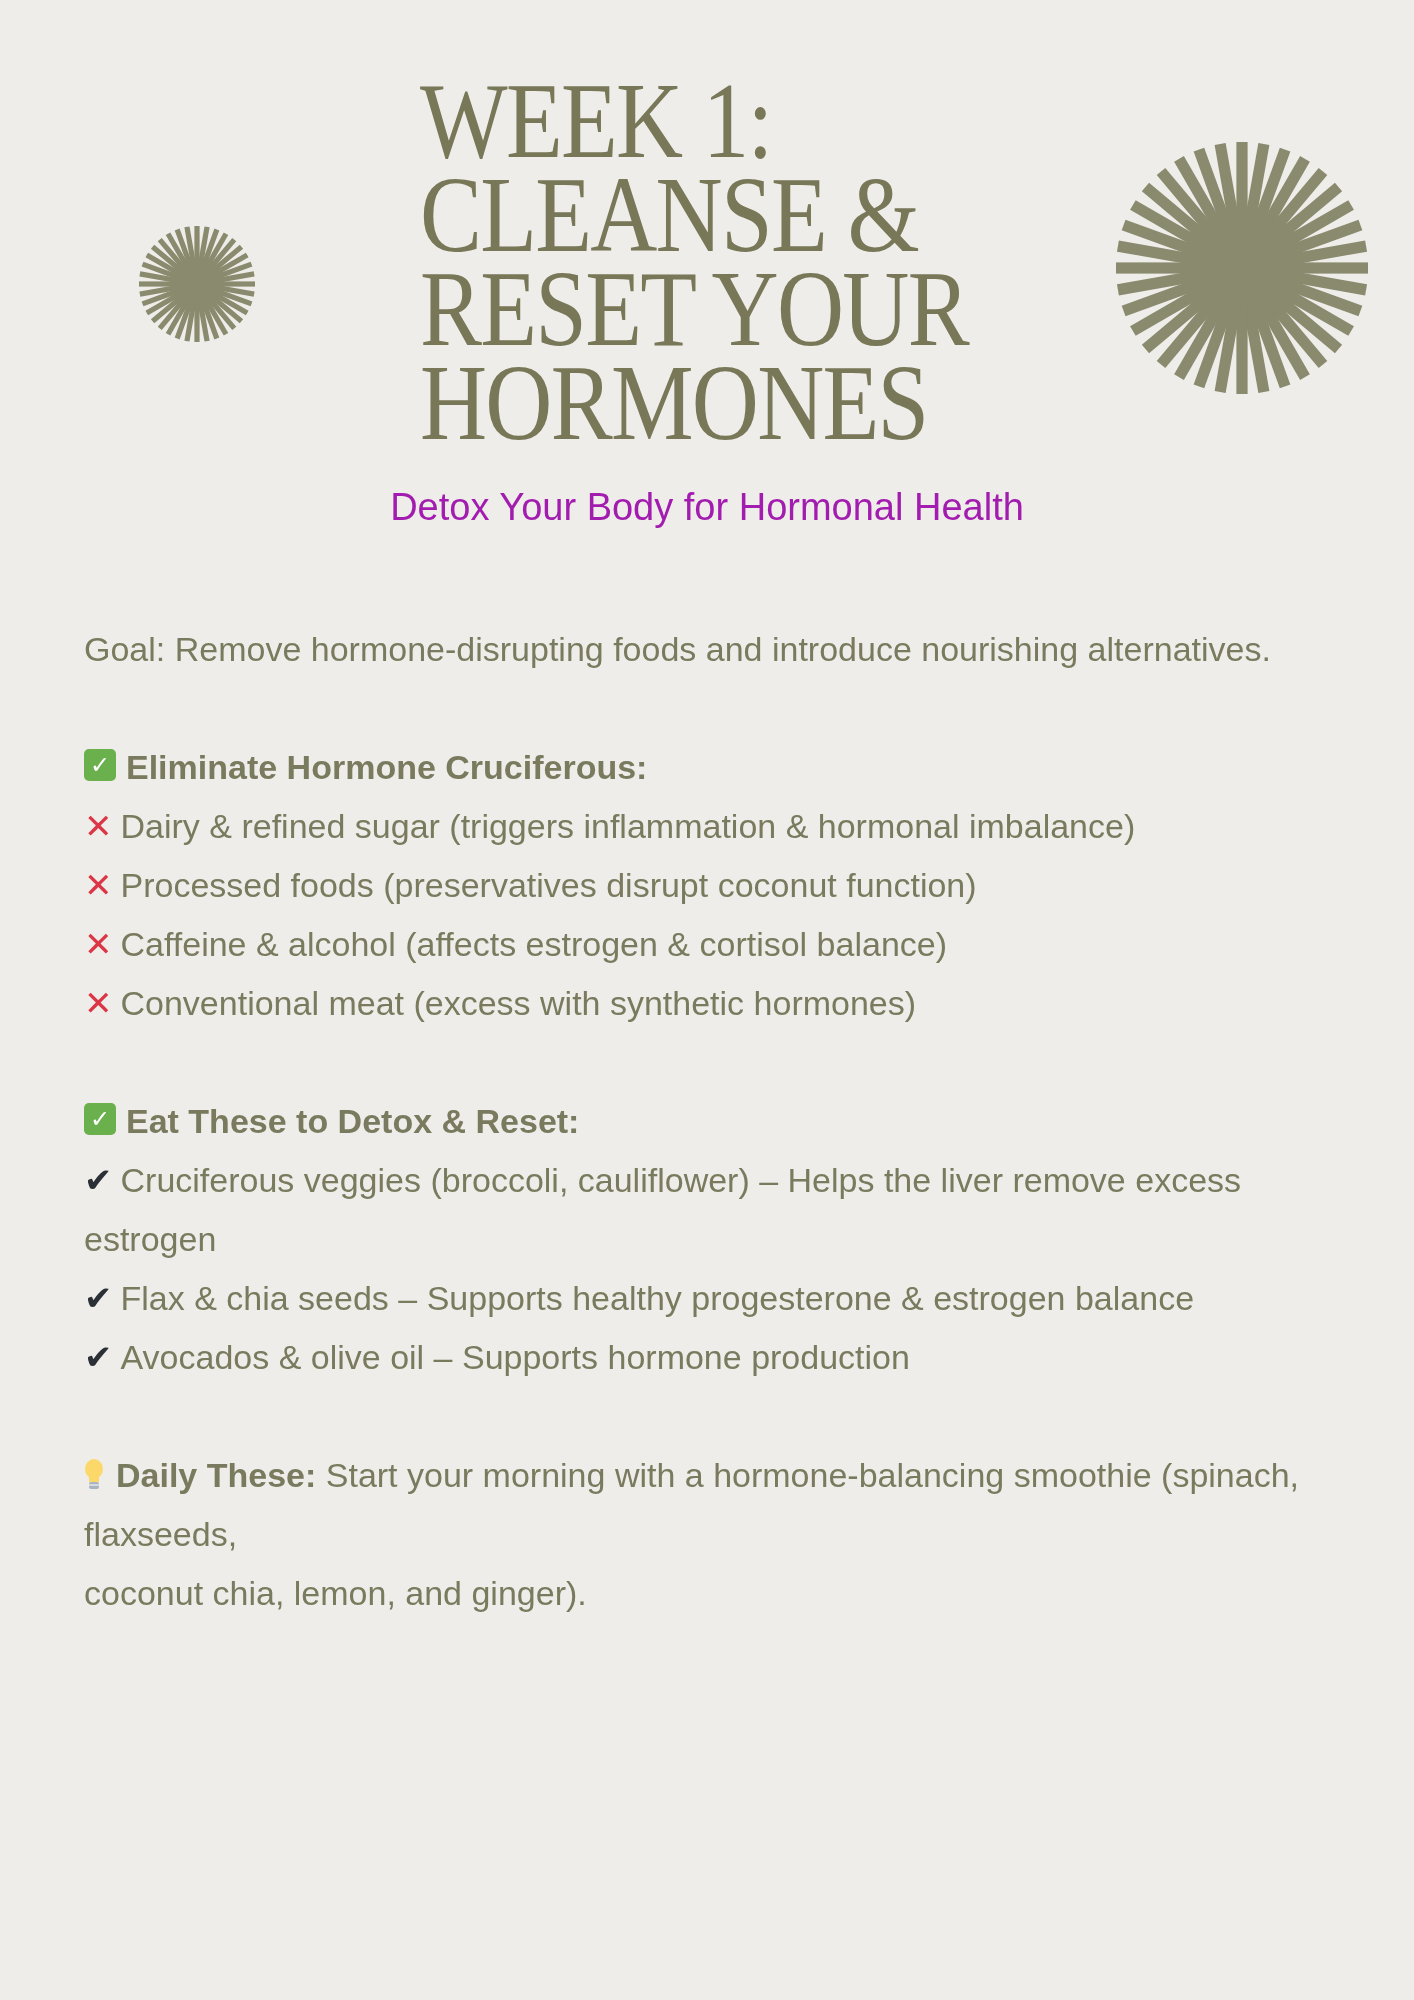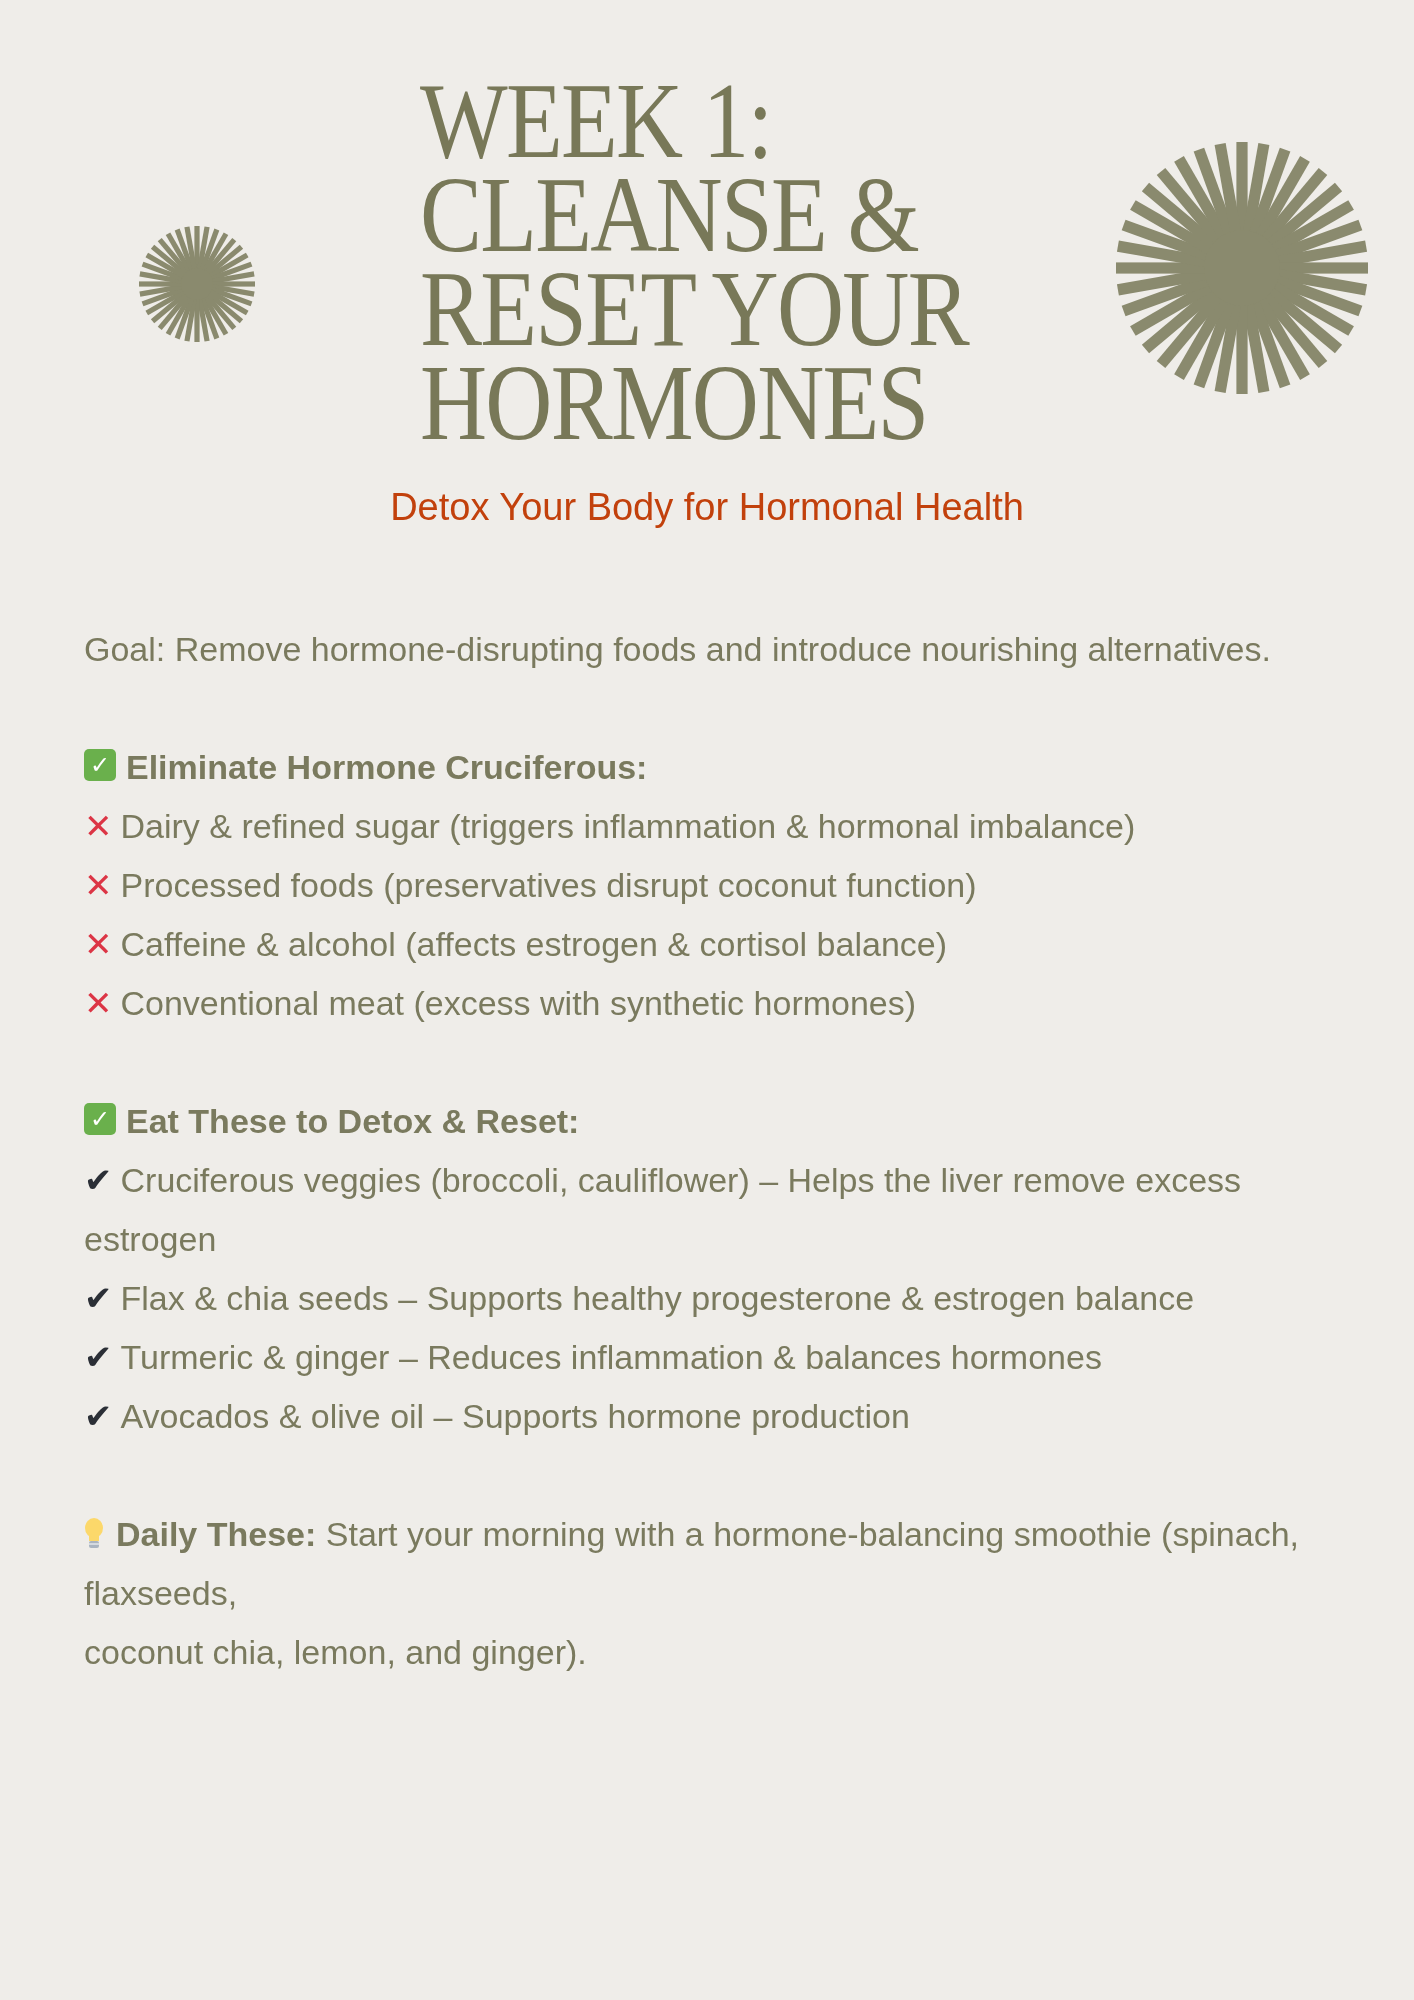--- a/index.html
+++ b/index.html
@@ -24,21 +24,21 @@
     transform: scaleX(0.86);
     transform-origin: left top;
     margin: 0;
   }
   .title span { display: block; white-space: nowrap; }
   .subtitle {
     position: absolute;
     left: 0; width: 1414px; top: 486px;
     text-align: center;
     font-size: 38px;
-    color: #c2410c;
+    color: #a21caf;
   }
   .sun { position: absolute; }
   .sun-small { left: 137px; top: 224px; width: 120px; height: 120px; }
   .sun-large { left: 1114px; top: 140px; width: 256px; height: 256px; }
 
   .content {
     position: absolute;
     left: 84px; top: 620px; width: 1260px;
     font-size: 34px;
     line-height: 59px;
@@ -173,21 +173,20 @@
 
   <div class="spacer"></div>
 
   <div class="section-head">
     <span class="box-check">✓</span>
     <span>Eat These to Detox &amp; Reset:</span>
   </div>
   <div>
     <span class="item"><span class="tick">✔</span><span>Cruciferous veggies (broccoli, cauliflower) – Helps the liver remove excess estrogen</span></span>
     <span class="item"><span class="tick">✔</span><span>Flax &amp; chia seeds – Supports healthy progesterone &amp; estrogen balance</span></span>
-    <span class="item"><span class="tick">✔</span><span>Turmeric &amp; ginger – Reduces inflammation &amp; balances hormones</span></span>
     <span class="item"><span class="tick">✔</span><span>Avocados &amp; olive oil – Supports hormone production</span></span>
   </div>
 
   <div class="spacer"></div>
 
   <div>
     <svg class="bulb" viewBox="0 0 20 32">
       <ellipse cx="10" cy="10" rx="9" ry="10" fill="#fcd86a"></ellipse>
       <rect x="5" y="17" width="10" height="6" fill="#fcd86a"></rect>
       <rect x="5" y="23" width="10" height="7" rx="2" fill="#aab4c0"></rect>

